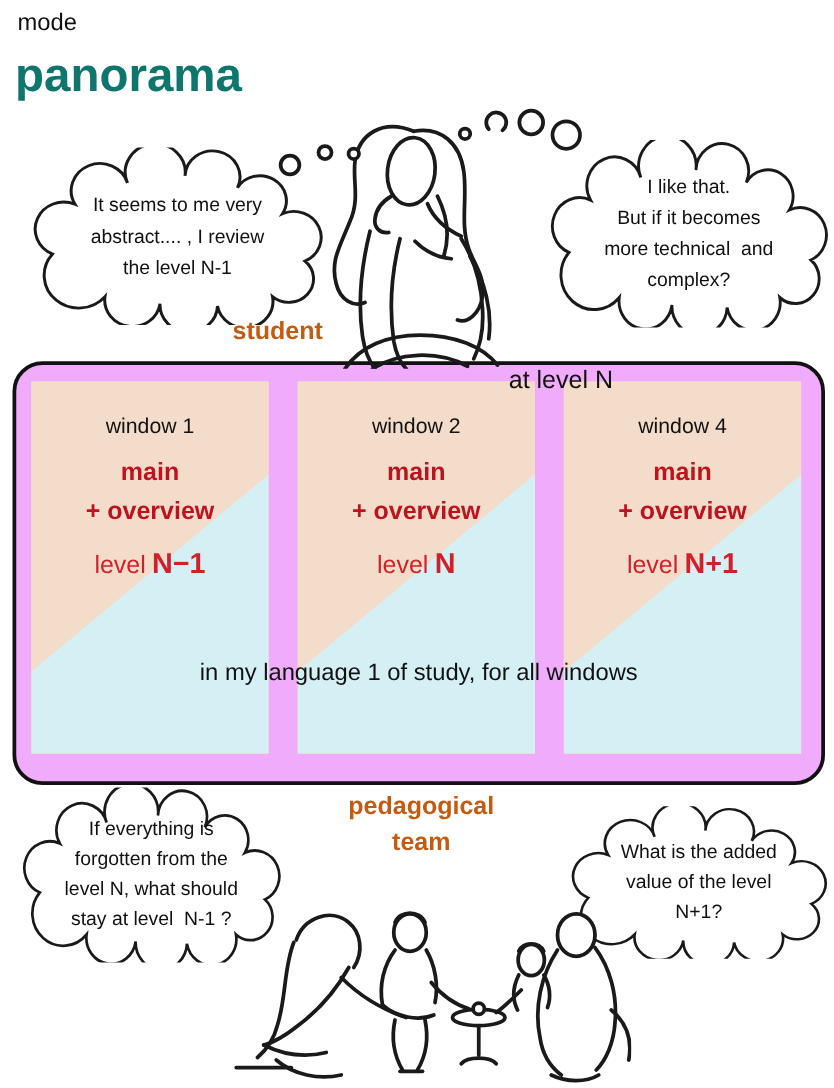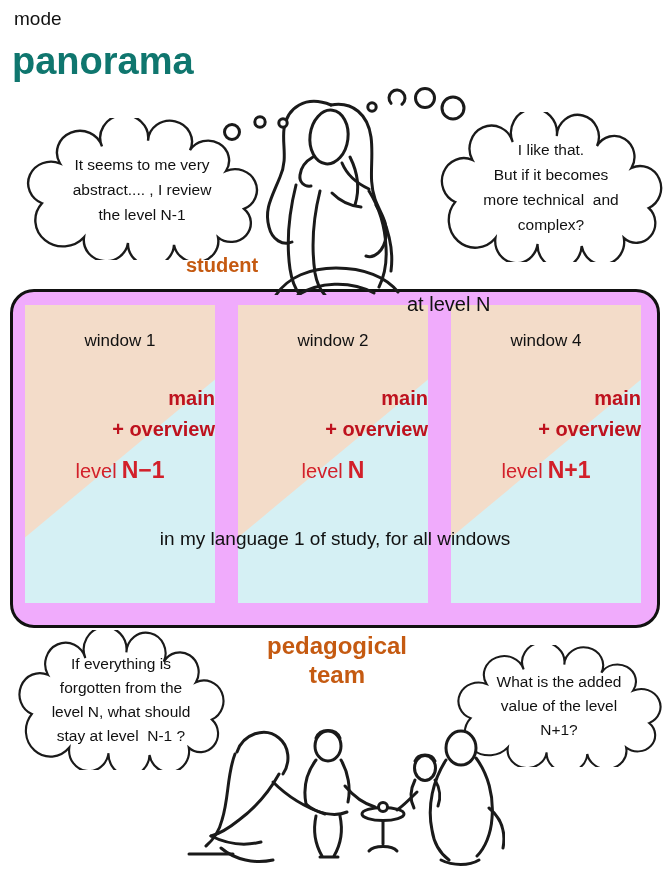--- a/index.html
+++ b/index.html
@@ -27,40 +27,40 @@
   #cloud-top-left     { left:22px;  top:118px; width:240px; height:142px; }
   #cloud-top-right    { left:436px; top:112px; width:230px; height:150px; }
   #cloud-bottom-left  { left:14px;  top:630px; width:214px; height:140px; }
   #cloud-bottom-right { left:453px; top:645px; width:212px; height:122px; }
 
   
   .student-label { left:186px; top:254px; font-size:20px; font-weight:bold; color:#C55A11; z-index:5; }
   .at-level-label { left:407px; top:254px; font-size:20px; color:#111; z-index:5;margin-top:39px; }
   .pedagogical-label {
     left:237px; top:631px; width:200px; text-align:center;
-    font-size:24px; font-weight:bold; color:#C55A11; line-height:29px; z-index:5;
+    font-size:20px; font-weight:bold; color:#C55A11; line-height:29px; z-index:5;
   }
 
   
   .windows-box {
     left:10px; top:289px; width:644px; height:333px;
     border:3px solid #111; border-radius:24px; background:#f0abfc; z-index:1;
   }
   .panel {
     position:absolute; top:13px; width:190px; height:298px;
     background:#F3DCC9; overflow:hidden; text-align:center;
   }
   .panel-blue {
     position:absolute; inset:0; background:#D5F0F4;
     clip-path:polygon(0 78%, 100% 25%, 100% 100%, 0 100%);
   }
   .panel-content { position:relative; z-index:1; }
   .panel-1 { left:12px; } .panel-2 { left:225px; } .panel-3 { left:438px; }
   .win-title { margin-top:26px; font-size:17px; color:#111; }
-  .win-main  { margin-top:32px; font-size:20px; font-weight:bold; color:#BE121E; line-height:31px;text-align:right; }
+  .win-main  { margin-top:12px; font-size:20px; font-weight:bold; color:#BE121E; line-height:31px; }
   .win-level { margin-top:12px; font-size:20px; color:#D2202A; }
   .lvl-value { font-weight:bold; font-size:23px; margin-left:5px; }
   .box-footer {
     position:absolute; left:0; top:236px; width:100%; text-align:center;
     font-size:19px; color:#111; z-index:2;
   }
 
   
   .illus { position:absolute; z-index:4; }
   #student-illus { left:180px; top:85px; width:330px; height:210px; }

